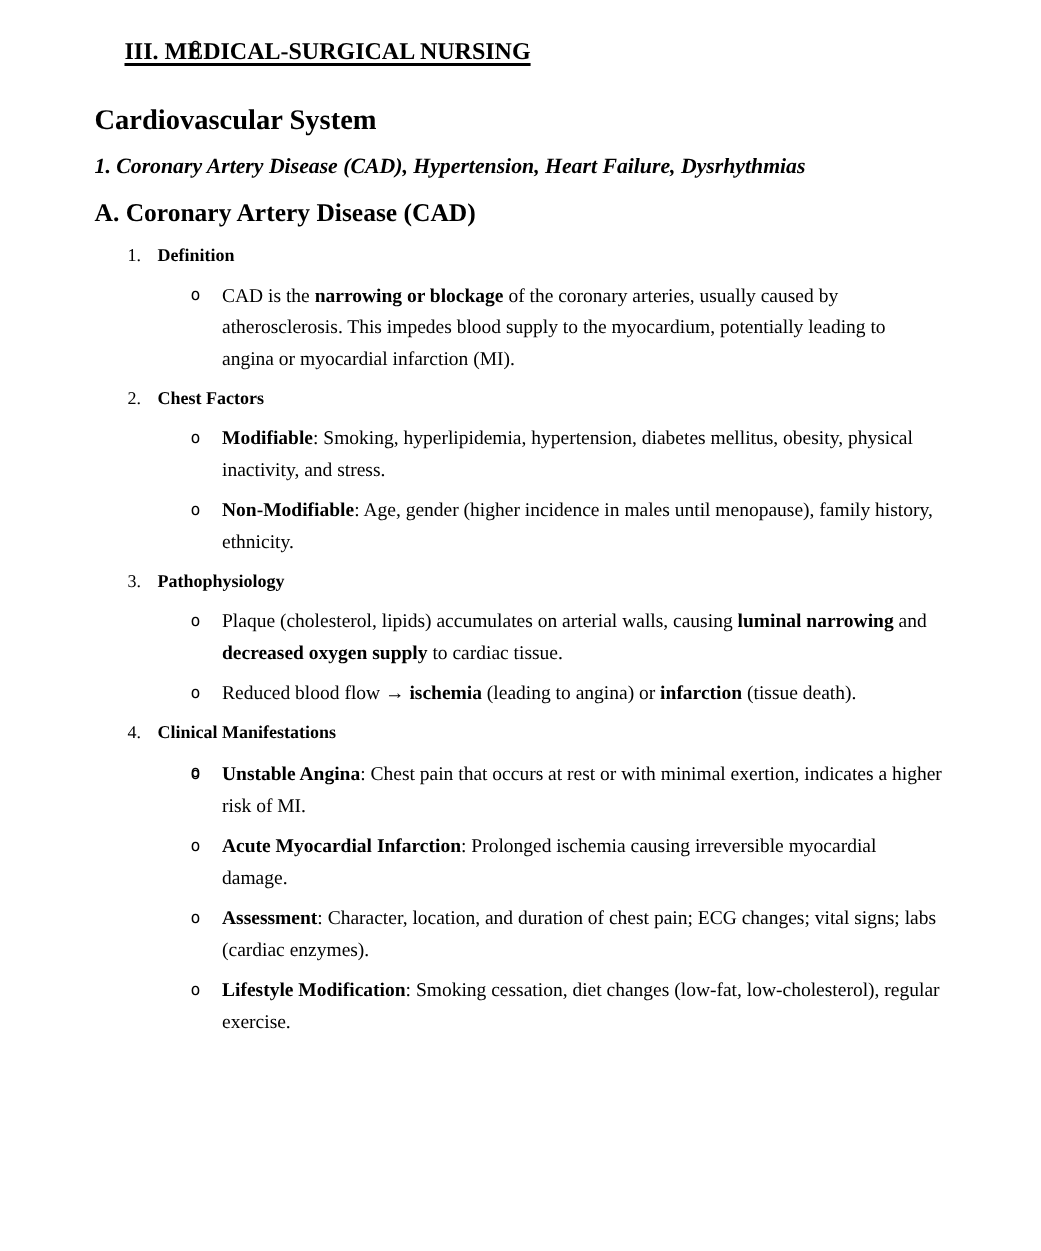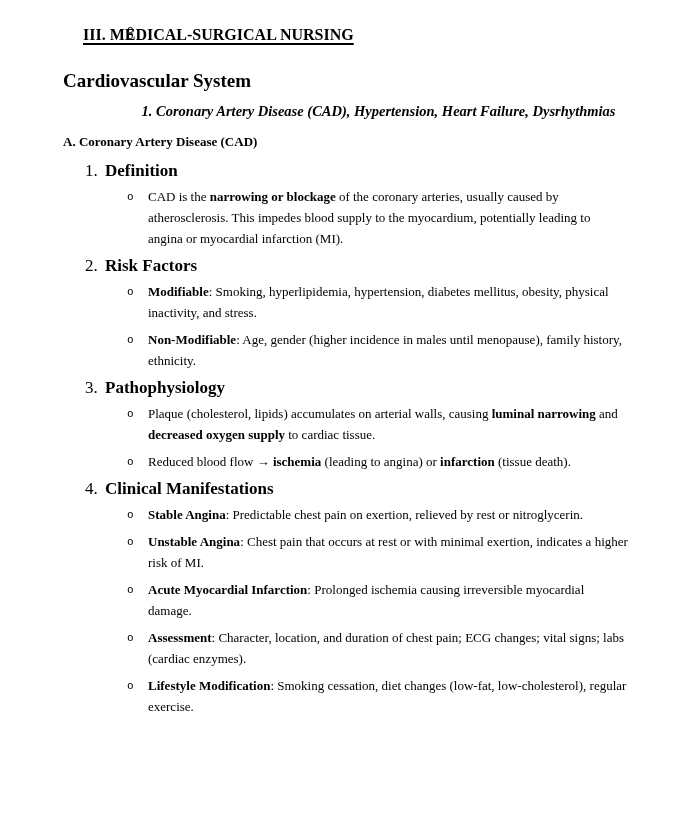--- a/index.html
+++ b/index.html
@@ -55,33 +55,32 @@
     line-height: 20px;
     font-weight: bold;
   }
   .block-h3 {
     margin: 0 0 12px 0;
     padding-left: 63px;
     font-size: 14.5px;
     line-height: 20px;
     font-weight: bold;
     font-style: italic;
-    text-align: center;
   }
   .block-h4 {
     margin: 0 0 9px 0;
     padding-left: 63px;
-    font-size: 13px;
+    font-size: 17px;
     line-height: 18px;
     font-weight: bold;
   }
   .block-numbered {
     margin: 0 0 5px 0;
     padding-left: 85px;
-    font-size: 17px;
+    font-size: 12px;
     line-height: 21px;
   }
   .block-numbered .num {
     display: inline-block;
     width: 20px;
     font-weight: normal;
   }
   .block-numbered .runs { font-weight: bold; }
 </style>
 </head>
@@ -89,25 +88,25 @@
 
 <div class="page">
     <div class="block block-bullet"><span class="marker">o</span></div>
     <div class="block block-bullet"><span class="marker">o</span></div>
     <div class="block block-h1"><span class="runs"><span class="u">III. MEDICAL-SURGICAL NURSING</span></span></div>
     <div class="block block-h2"><span class="runs"><span>Cardiovascular System</span></span></div>
     <div class="block block-h3"><span class="runs"><span>1. Coronary Artery Disease (CAD), Hypertension, Heart Failure, Dysrhythmias</span></span></div>
     <div class="block block-h4"><span class="runs"><span>A. Coronary Artery Disease (CAD)</span></span></div>
     <div class="block block-numbered"><span class="num">1.</span><span class="runs"><span class="b">Definition</span></span></div>
     <div class="block block-bullet"><span class="marker">o</span><span class="runs"><span>CAD is the </span><span class="b">narrowing or blockage</span><span> of the coronary arteries, usually caused by atherosclerosis. This impedes blood supply to the myocardium, potentially leading to angina or myocardial infarction (MI).</span></span></div>
-    <div class="block block-numbered"><span class="num">2.</span><span class="runs"><span class="b">Risk Factors</span></span></div>
+    <div class="block block-numbered"><span class="num">2.</span><span class="runs"><span class="b">Chest Factors</span></span></div>
     <div class="block block-bullet"><span class="marker">o</span><span class="runs"><span class="b">Modifiable</span><span>: Smoking, hyperlipidemia, hypertension, diabetes mellitus, obesity, physical inactivity, and stress.</span></span></div>
     <div class="block block-bullet"><span class="marker">o</span><span class="runs"><span class="b">Non-Modifiable</span><span>: Age, gender (higher incidence in males until menopause), family history, ethnicity.</span></span></div>
     <div class="block block-numbered"><span class="num">3.</span><span class="runs"><span class="b">Pathophysiology</span></span></div>
     <div class="block block-bullet"><span class="marker">o</span><span class="runs"><span>Plaque (cholesterol, lipids) accumulates on arterial walls, causing </span><span class="b">luminal narrowing</span><span> and </span><span class="b">decreased oxygen supply</span><span> to cardiac tissue.</span></span></div>
     <div class="block block-bullet"><span class="marker">o</span><span class="runs"><span>Reduced blood flow → </span><span class="b">ischemia</span><span> (leading to angina) or </span><span class="b">infarction</span><span> (tissue death).</span></span></div>
     <div class="block block-numbered"><span class="num">4.</span><span class="runs"><span class="b">Clinical Manifestations</span></span></div>
-    <div class="block block-bullet"><span class="marker">o</span><span class="runs"><span class="b">Stable Angina</span><span>: Predictable chest pain on exertion, relieved by rest or nitroglycerin.</span></span></div>
+    <div class="block block-bullet"><span class="marker">o</span></div>
     <div class="block block-bullet"><span class="marker">o</span><span class="runs"><span class="b">Unstable Angina</span><span>: Chest pain that occurs at rest or with minimal exertion, indicates a higher risk of MI.</span></span></div>
     <div class="block block-bullet"><span class="marker">o</span><span class="runs"><span class="b">Acute Myocardial Infarction</span><span>: Prolonged ischemia causing irreversible myocardial damage.</span></span></div>
     <div class="block block-bullet"><span class="marker">o</span><span class="runs"><span class="b">Assessment</span><span>: Character, location, and duration of chest pain; ECG changes; vital signs; labs (cardiac enzymes).</span></span></div>
     <div class="block block-bullet"><span class="marker">o</span><span class="runs"><span class="b">Lifestyle Modification</span><span>: Smoking cessation, diet changes (low-fat, low-cholesterol), regular exercise.</span></span></div>
   </div>
 
 </body></html>

